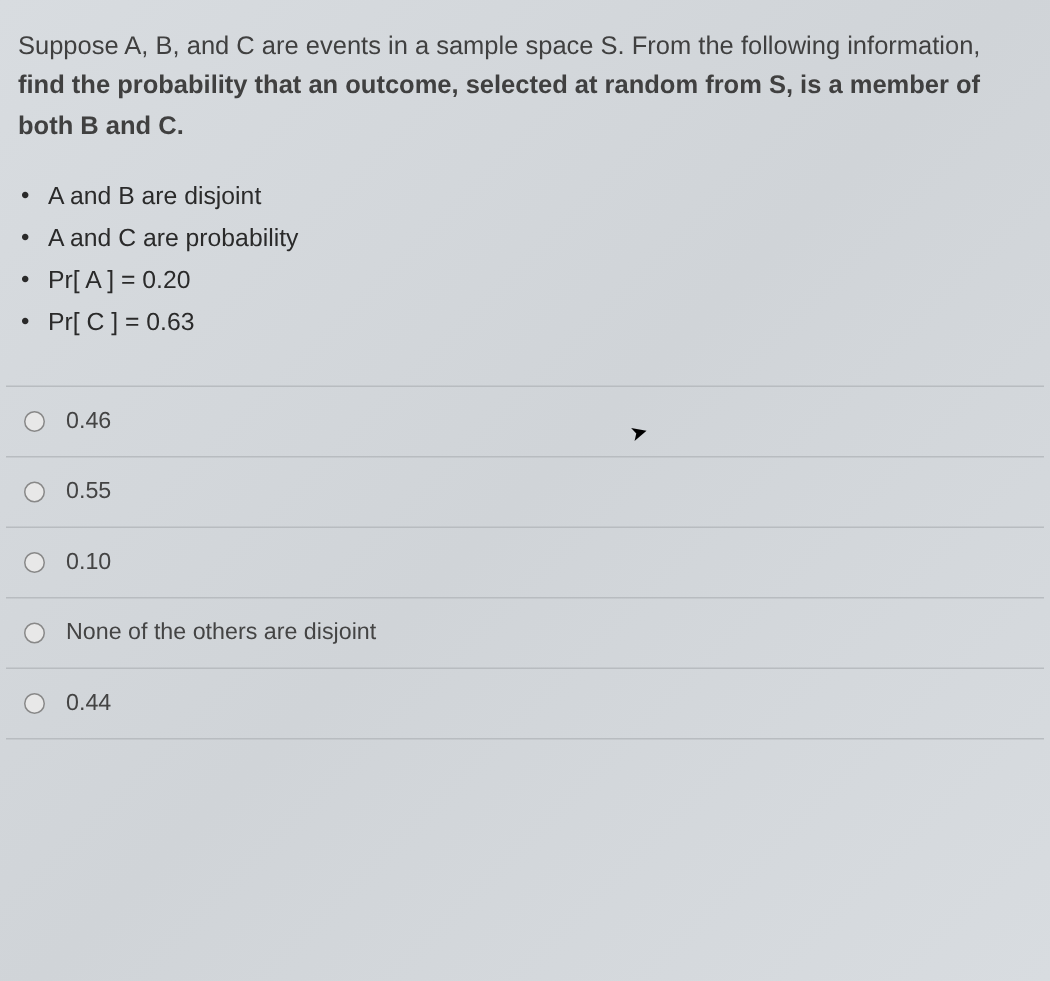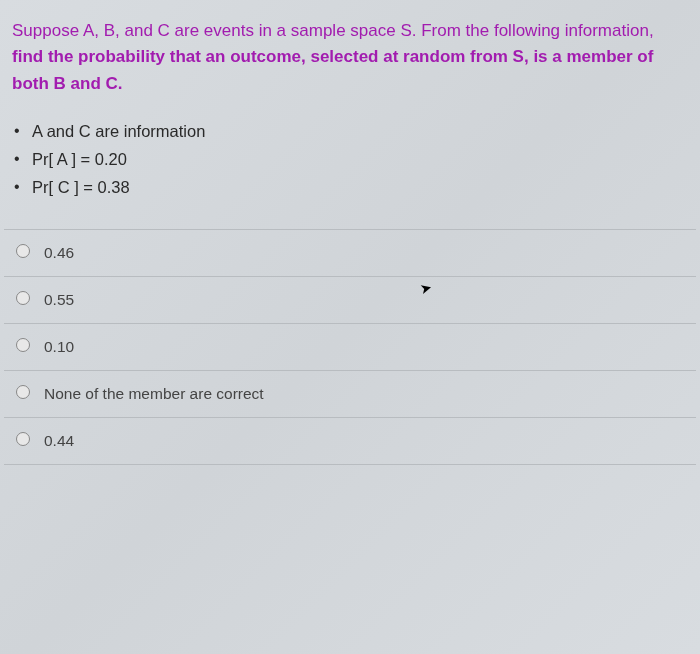--- a/index.html
+++ b/index.html
@@ -13,21 +13,21 @@
       background: linear-gradient(135deg, #d8dce0 0%, #d0d4d8 50%, #d8dce0 100%);
       font-family: Arial, Helvetica, sans-serif;
       color: #2a2a2a;
       padding: 18px 4px 0 4px;
       position: relative;
       overflow: hidden;
     }
     .question-text {
       font-size: 17px;
       line-height: 1.55;
-      color: #a21caf;
+      color: #404040;
       margin-bottom: 20px;
       padding: 0 8px;
     }
     .question-text .bold {
       font-weight: bold;
     }
     .bullets {
       list-style: none;
       padding: 0 8px;
       margin-bottom: 28px;
@@ -44,21 +44,21 @@
       position: absolute;
       left: 2px;
       top: 0;
       font-size: 16px;
     }
     .options {
       border-top: 1px solid #b8bcc0;
     }
     .option-row {
       display: flex;
-      align-items: flex-start;
+      align-items: center;
       padding: 14px 12px;
       border-bottom: 1px solid #b8bcc0;
       font-size: 15.5px;
       color: #444;
     }
     .radio {
       width: 14px;
       height: 14px;
       border: 1.5px solid #888;
       border-radius: 50%;
@@ -76,41 +76,42 @@
     }
   </style>
 </head>
 <body>
 
 <div class="question-text">
   <span>Suppose A, B, and C are events in a sample space S.  From the following information, </span><span class="bold">find the probability that an outcome, selected at random from S, is a member of both B and C.</span>
 </div>
 
 <ul class="bullets">
-  <li>A and C are information</li>
+  <li>A and B are disjoint</li>
+  <li>A and C are probability</li>
   <li>Pr[ A ] =  0.20</li>
-  <li>Pr[ C ] =  0.38</li>
+  <li>Pr[ C ] =  0.63</li>
 </ul>
 
 <div class="options">
   <div class="option-row">
     <span class="radio"></span>
     <span>0.46</span>
   </div>
   <div class="option-row">
     <span class="radio"></span>
     <span>0.55</span>
   </div>
   <div class="option-row">
     <span class="radio"></span>
     <span>0.10</span>
   </div>
   <div class="option-row">
     <span class="radio"></span>
-    <span>None of the member are correct</span>
+    <span>None of the others are disjoint</span>
   </div>
   <div class="option-row">
     <span class="radio"></span>
     <span>0.44</span>
   </div>
 </div>
 
 <div class="cursor">➤</div>
 
 </body></html>

